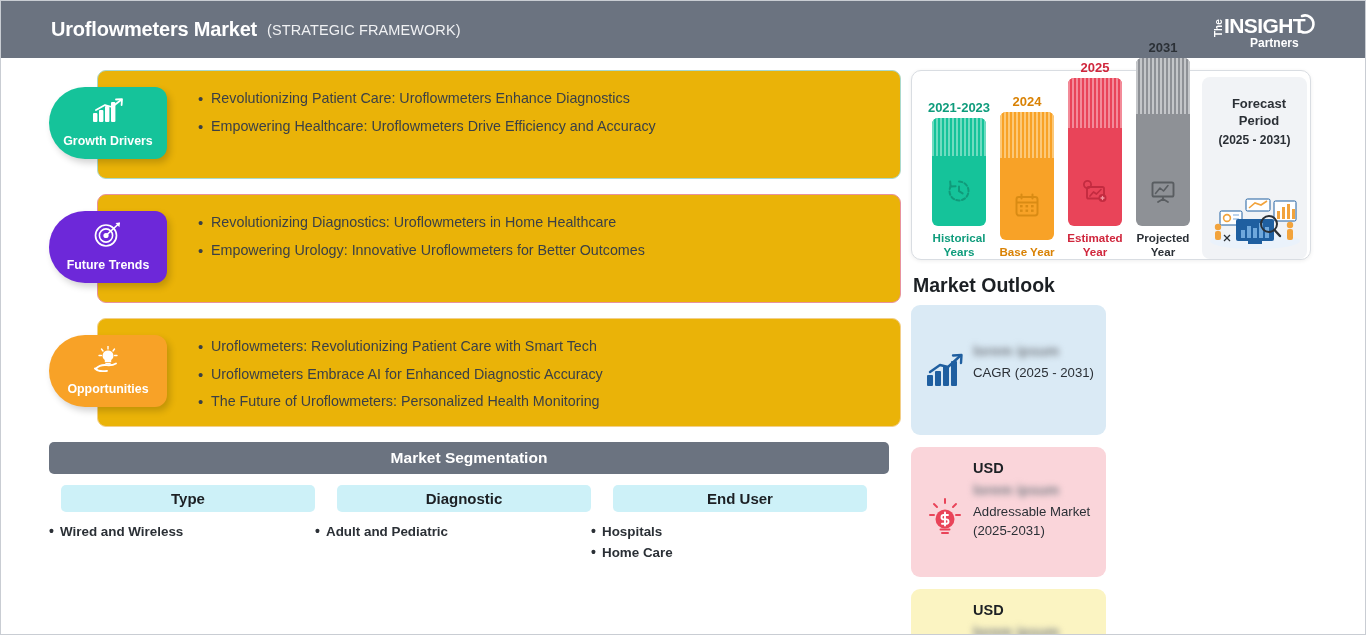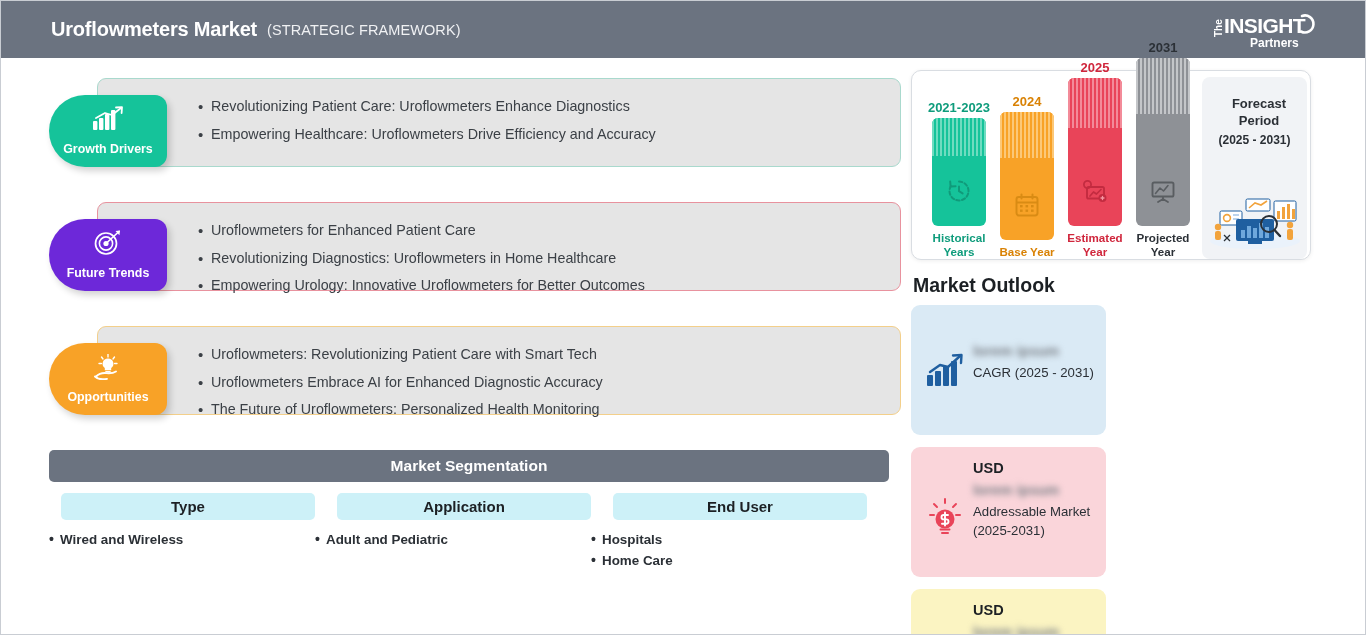--- a/index.html
+++ b/index.html
@@ -48,26 +48,25 @@
     height:576px;
     padding:12px 0 0 0;
   }
   .left-col { width:900px; padding-left:48px; position:relative; }
   .right-col { width:460px; padding-left:10px; position:relative; }
 
   
   .fw-row { position:relative; margin-bottom:15px; height:109px; }
   .fw-box {
     margin-left:48px;
-    height:89px;
+    height:109px;
     border:1.4px solid #cfd6d9;
     border-radius:9px;
     padding:14px 0 0 100px;
-    background:#e5e5e5;
-    margin-top:8px;
+    background:#eab308;
   }
   .fw-box.green  { border-color:#a9d9cd; }
   .fw-box.red    { border-color:#e8929e; }
   .fw-box.orange { border-color:#f3cf8a; }
 
   .fw-badge {
     position:absolute;
     left:0; top:17px;
     width:118px; height:72px;
     border-radius:36px 12px 12px 36px;
@@ -321,21 +320,20 @@
             <circle cx="13" cy="13.5" r="6.6" fill="none" stroke="#ffffff" stroke-width="1.6"></circle>
             <circle cx="13" cy="13.5" r="2.6" fill="#ffffff"></circle>
             <path d="M13 13.5 L26 1.5" stroke="#ffffff" stroke-width="1.7" stroke-linecap="round"></path>
             <path d="M22.5 1 L27 0.6 L26.4 5.3 Z" fill="#ffffff"></path>
           </svg>
         </span>
         <span class="blabel">Future Trends</span>
       </div>
       <div class="fw-box red">
         <ul class="fw-list">
-          <li>Uroflowmeters for Enhanced Patient Care</li>
           <li>Revolutionizing Diagnostics: Uroflowmeters in Home Healthcare</li>
           <li>Empowering Urology: Innovative Uroflowmeters for Better Outcomes</li>
         </ul>
       </div>
     </div>
 
     <div class="fw-row">
       <div class="fw-badge orange">
         <span class="bicon">
           <svg width="32" height="26" viewBox="0 0 32 26">
@@ -365,21 +363,21 @@
 
     <div class="seg-header">Market Segmentation</div>
     <div class="seg-cols">
       <div class="seg-col c1">
         <div class="seg-pill">Type</div>
         <ul class="seg-items">
           <li>Wired and Wireless</li>
         </ul>
       </div>
       <div class="seg-col c2">
-        <div class="seg-pill">Application</div>
+        <div class="seg-pill">Diagnostic</div>
         <ul class="seg-items">
           <li>Adult and Pediatric</li>
         </ul>
       </div>
       <div class="seg-col c3">
         <div class="seg-pill">End User</div>
         <ul class="seg-items">
           <li>Hospitals</li>
           <li>Home Care</li>
         </ul>

